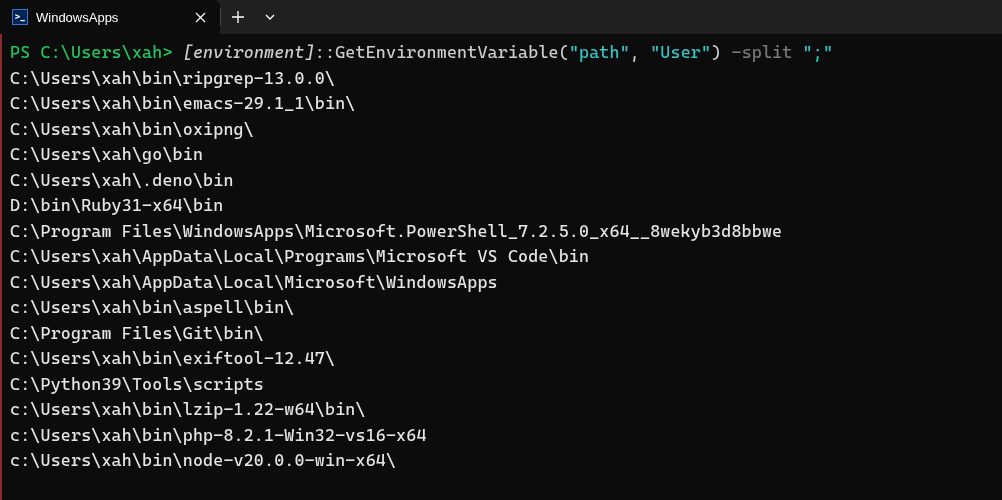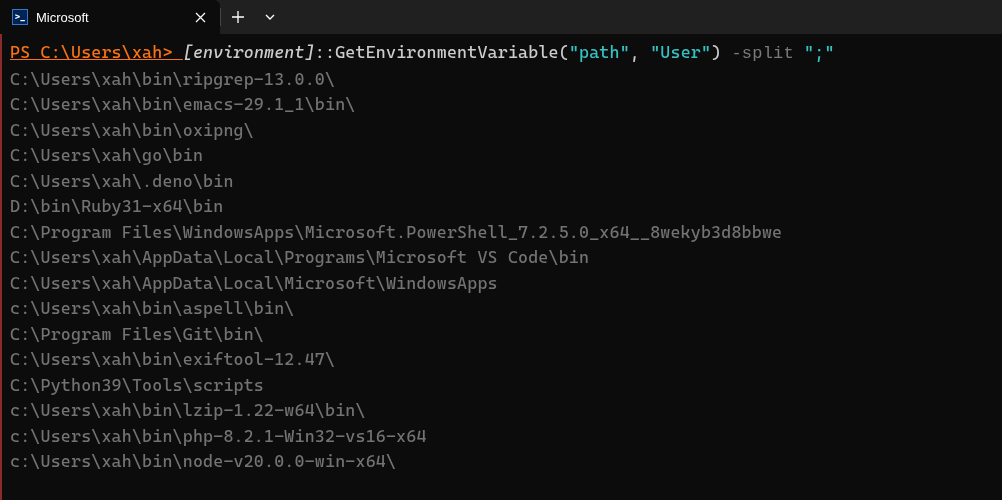--- a/index.html
+++ b/index.html
@@ -78,42 +78,42 @@
     background: #444;
     margin: 8px 0;
   }
   .terminal {
     padding: 6px 10px;
     line-height: 1.5;
     white-space: pre;
     font-size: 17px;
     letter-spacing: 0.2px;
   }
-  .prompt { color: #f97316; text-decoration: underline; }
+  .prompt { color: #22c55e; }
   .cmd-white { color: #cccccc; font-style: italic; }
   .cmd-default { color: #cccccc; margin-top: 28px; }
   .cmd-string { color: #36c2c2; }
-  .cmd-param { color: #7a7a7a; font-family: Liberation Mono, monospace; }
-  .output-line { color: #737373; }
+  .cmd-param { color: #7a7a7a; }
+  .output-line { color: #e5e5e5; }
   .left-edge {
     position: absolute;
     left: 0;
     top: 34px;
     bottom: 0;
     width: 2px;
     background: #8b2a2a;
   }
 </style>
 </head>
 <body>
 
 <div class="titlebar">
   <div class="tab">
     <span class="tab-icon">&gt;_</span>
-    <span class="tab-title">Microsoft</span>
+    <span class="tab-title">WindowsApps</span>
     <span class="tab-close">
       <svg width="11" height="11" viewBox="0 0 11 11">
           <path d="M1 1 L10 10 M10 1 L1 10" stroke="#ffffff" stroke-width="1.2"></path>
         </svg>
     </span>
   </div>
   <div class="tabbar-divider"></div>
   <div class="new-tab-btn">
     <svg width="12" height="12" viewBox="0 0 12 12">
         <path d="M6 0 V12 M0 6 H12" stroke="#ffffff" stroke-width="1.3"></path>

